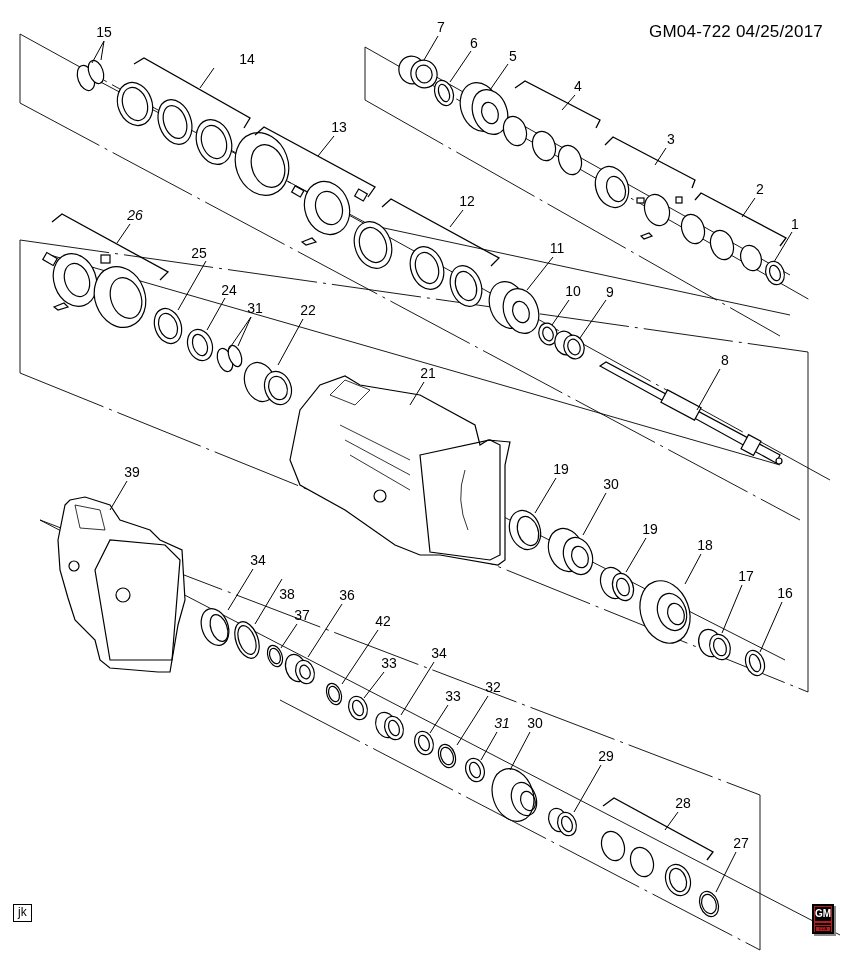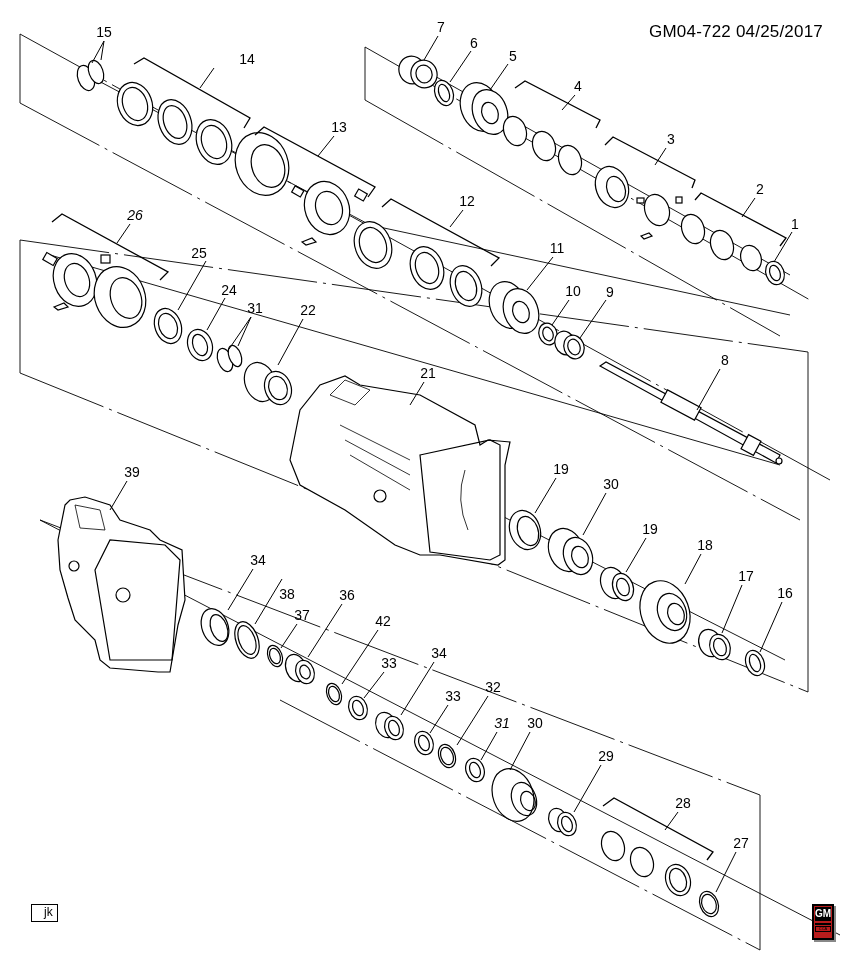--- a/index.html
+++ b/index.html
@@ -2,22 +2,22 @@
 <html><head>
 <meta charset="utf-8">
 <style>
   html, body { margin: 0; padding: 0; background: #ffffff; }
   body { width: 851px; height: 960px; position: relative; overflow: hidden;
          font-family: "Liberation Sans", sans-serif; color: #000; }
   #diagram { position: absolute; left: 0; top: 0; width: 851px; height: 960px; }
   .header-code { position: absolute; right: 28px; top: 22px; font-size: 17px; letter-spacing: 0.2px; }
   .callout { position: absolute; font-size: 14px; line-height: 14px; transform: translate(-50%, -50%); white-space: nowrap; }
   .author-box { position: absolute; left: 13px; top: 904px; border: 1.3px solid #000; font-size: 12px;
-                padding: 1px 4px 2px 12px; line-height: 13px; margin-left: 18px; }
-  .gm-logo { position: absolute; left: 812px; top: 904px; width: 22px; height: 36px; background: #b91c1c;
+                padding: 1px 4px 2px 4px; line-height: 13px; }
+  .gm-logo { position: absolute; left: 812px; top: 904px; width: 22px; height: 30px; background: #b91c1c;
              border: 2px solid #000; box-shadow: 2px 2px 0 #888; box-sizing: border-box; }
   .gm-logo .gm { position: absolute; left: 1px; top: 1px; width: 16px; height: 14px; background: #000; color: #fff;
                  font-size: 10px; font-weight: bold; line-height: 14px; text-align: center; }
   .gm-logo .bar { position: absolute; left: 1px; top: 17px; width: 16px; height: 1.5px; background: #000; }
   .gm-logo .cca { position: absolute; left: 1px; top: 20px; width: 16px; height: 6px; border: 1px solid #000;
                   box-sizing: border-box; font-size: 4px; line-height: 4px; text-align: center; }
   svg .ol { fill: none; stroke: #000; stroke-width: 1.2; }
   svg .thin { fill: none; stroke: #000; stroke-width: 0.8; }
   svg .fillw { fill: #fff; stroke: #000; stroke-width: 1.2; }
   svg .dash { fill: none; stroke: #000; stroke-width: 0.9; stroke-dasharray: 90 6 3 6; }

